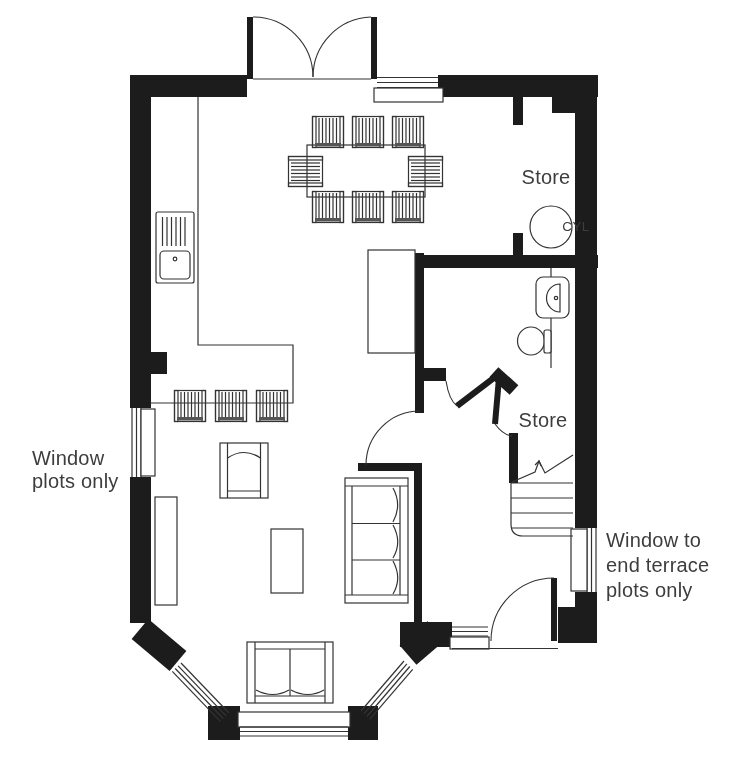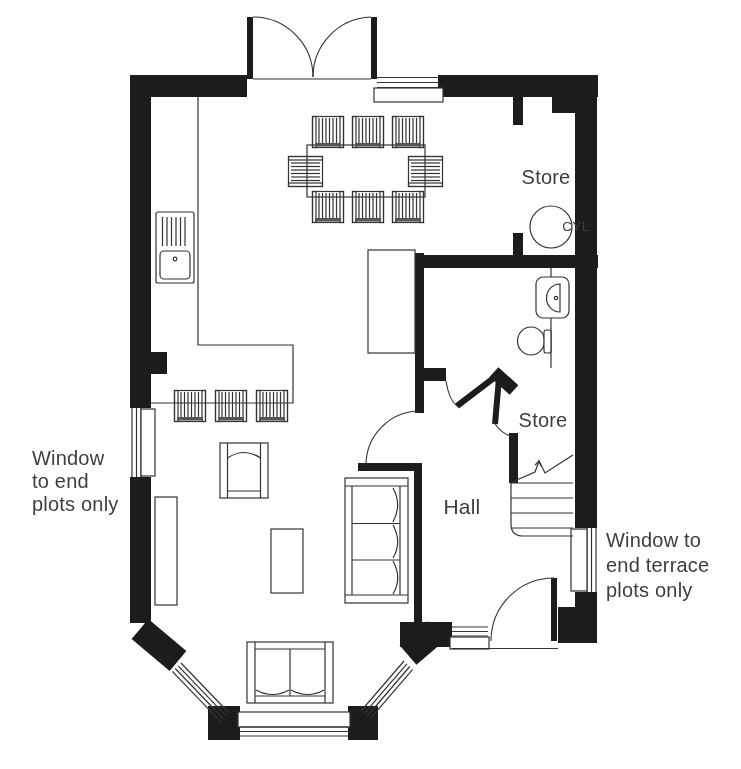--- a/index.html
+++ b/index.html
@@ -270,25 +270,23 @@
   </svg>
 
 
   <div class="lbl small" style="left:496px;top:165px;width:100px;">Store</div>
 
   <div class="lbl cyl" style="left:546px;top:220px;width:60px;">CYL</div>
 
 
   <div class="lbl small" style="left:493px;top:408px;width:100px;">Store</div>
 
-  <div class="lbl" style="left:412px;top:494px;width:100px;">Hall</div>
 
   <div class="lbl note" style="left:32px;top:399px;width:120px;margin-top:48px;">
     <div>Window</div>
-    <div>to end</div>
     <div>plots only</div>
   </div>
 
   <div class="lbl note-r" style="left:606px;top:528px;width:130px;">
     <div>Window to</div>
     <div>end terrace</div>
     <div>plots only</div>
   </div>
 </div>
 

